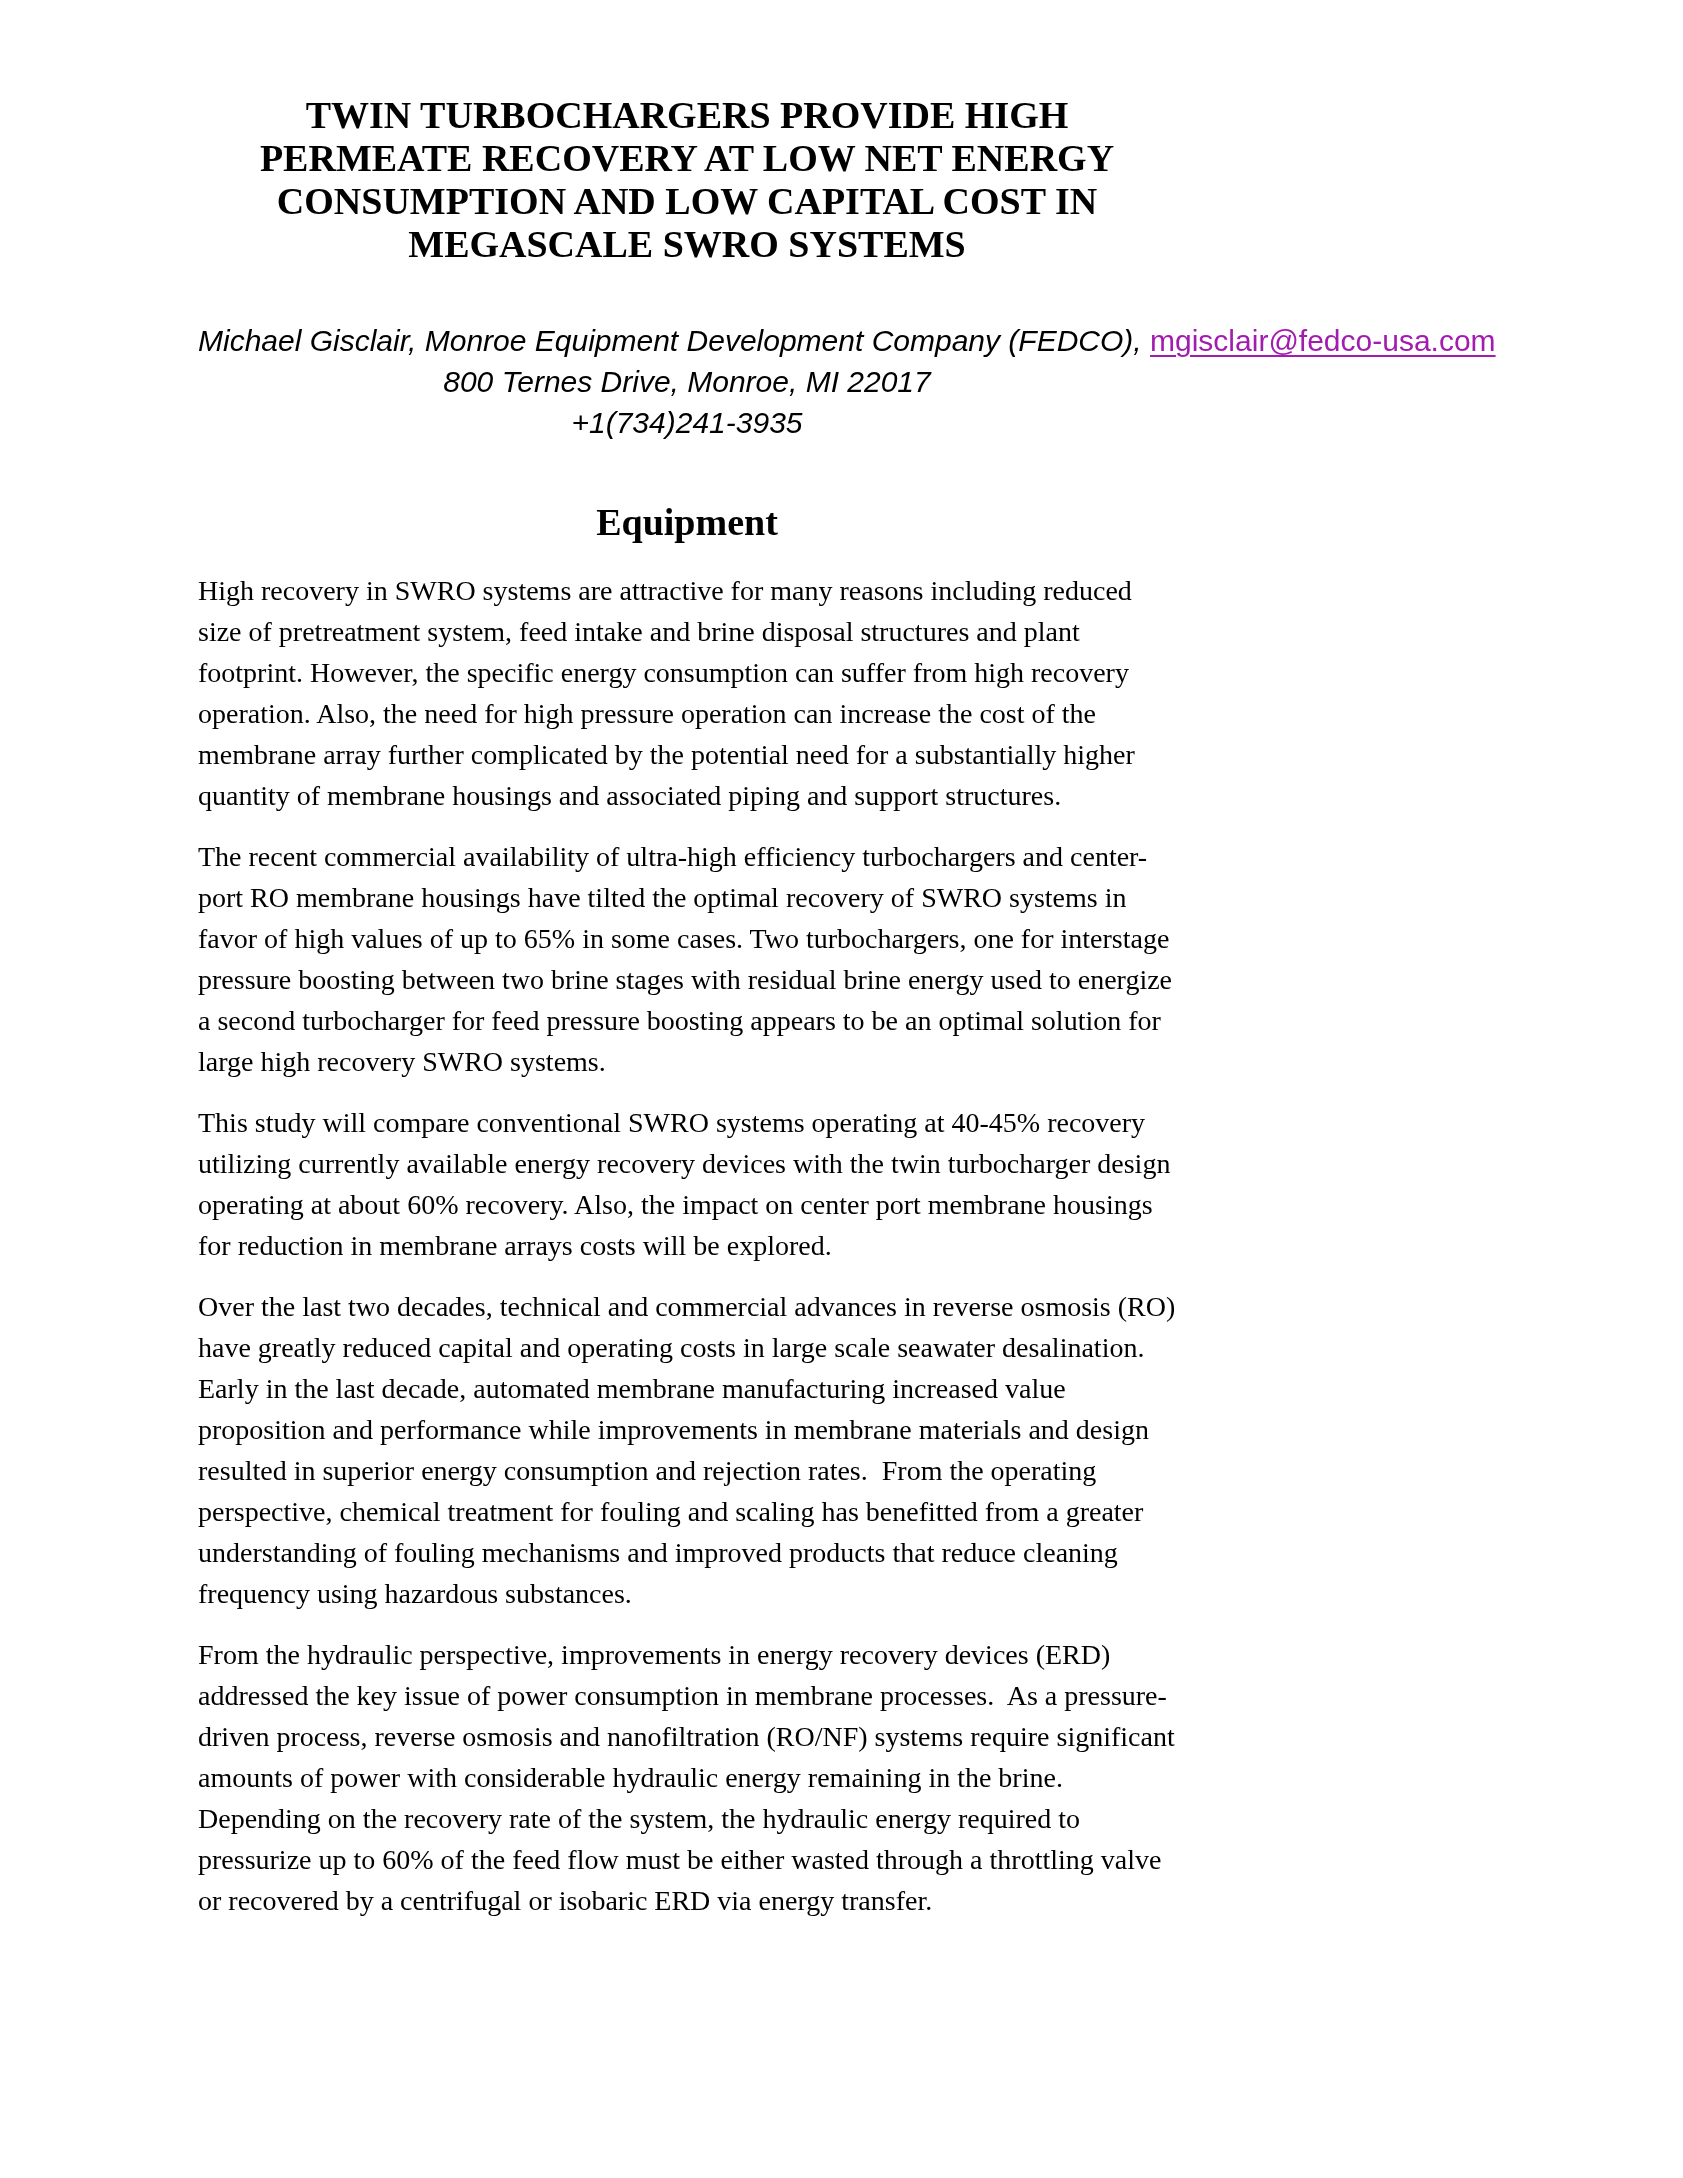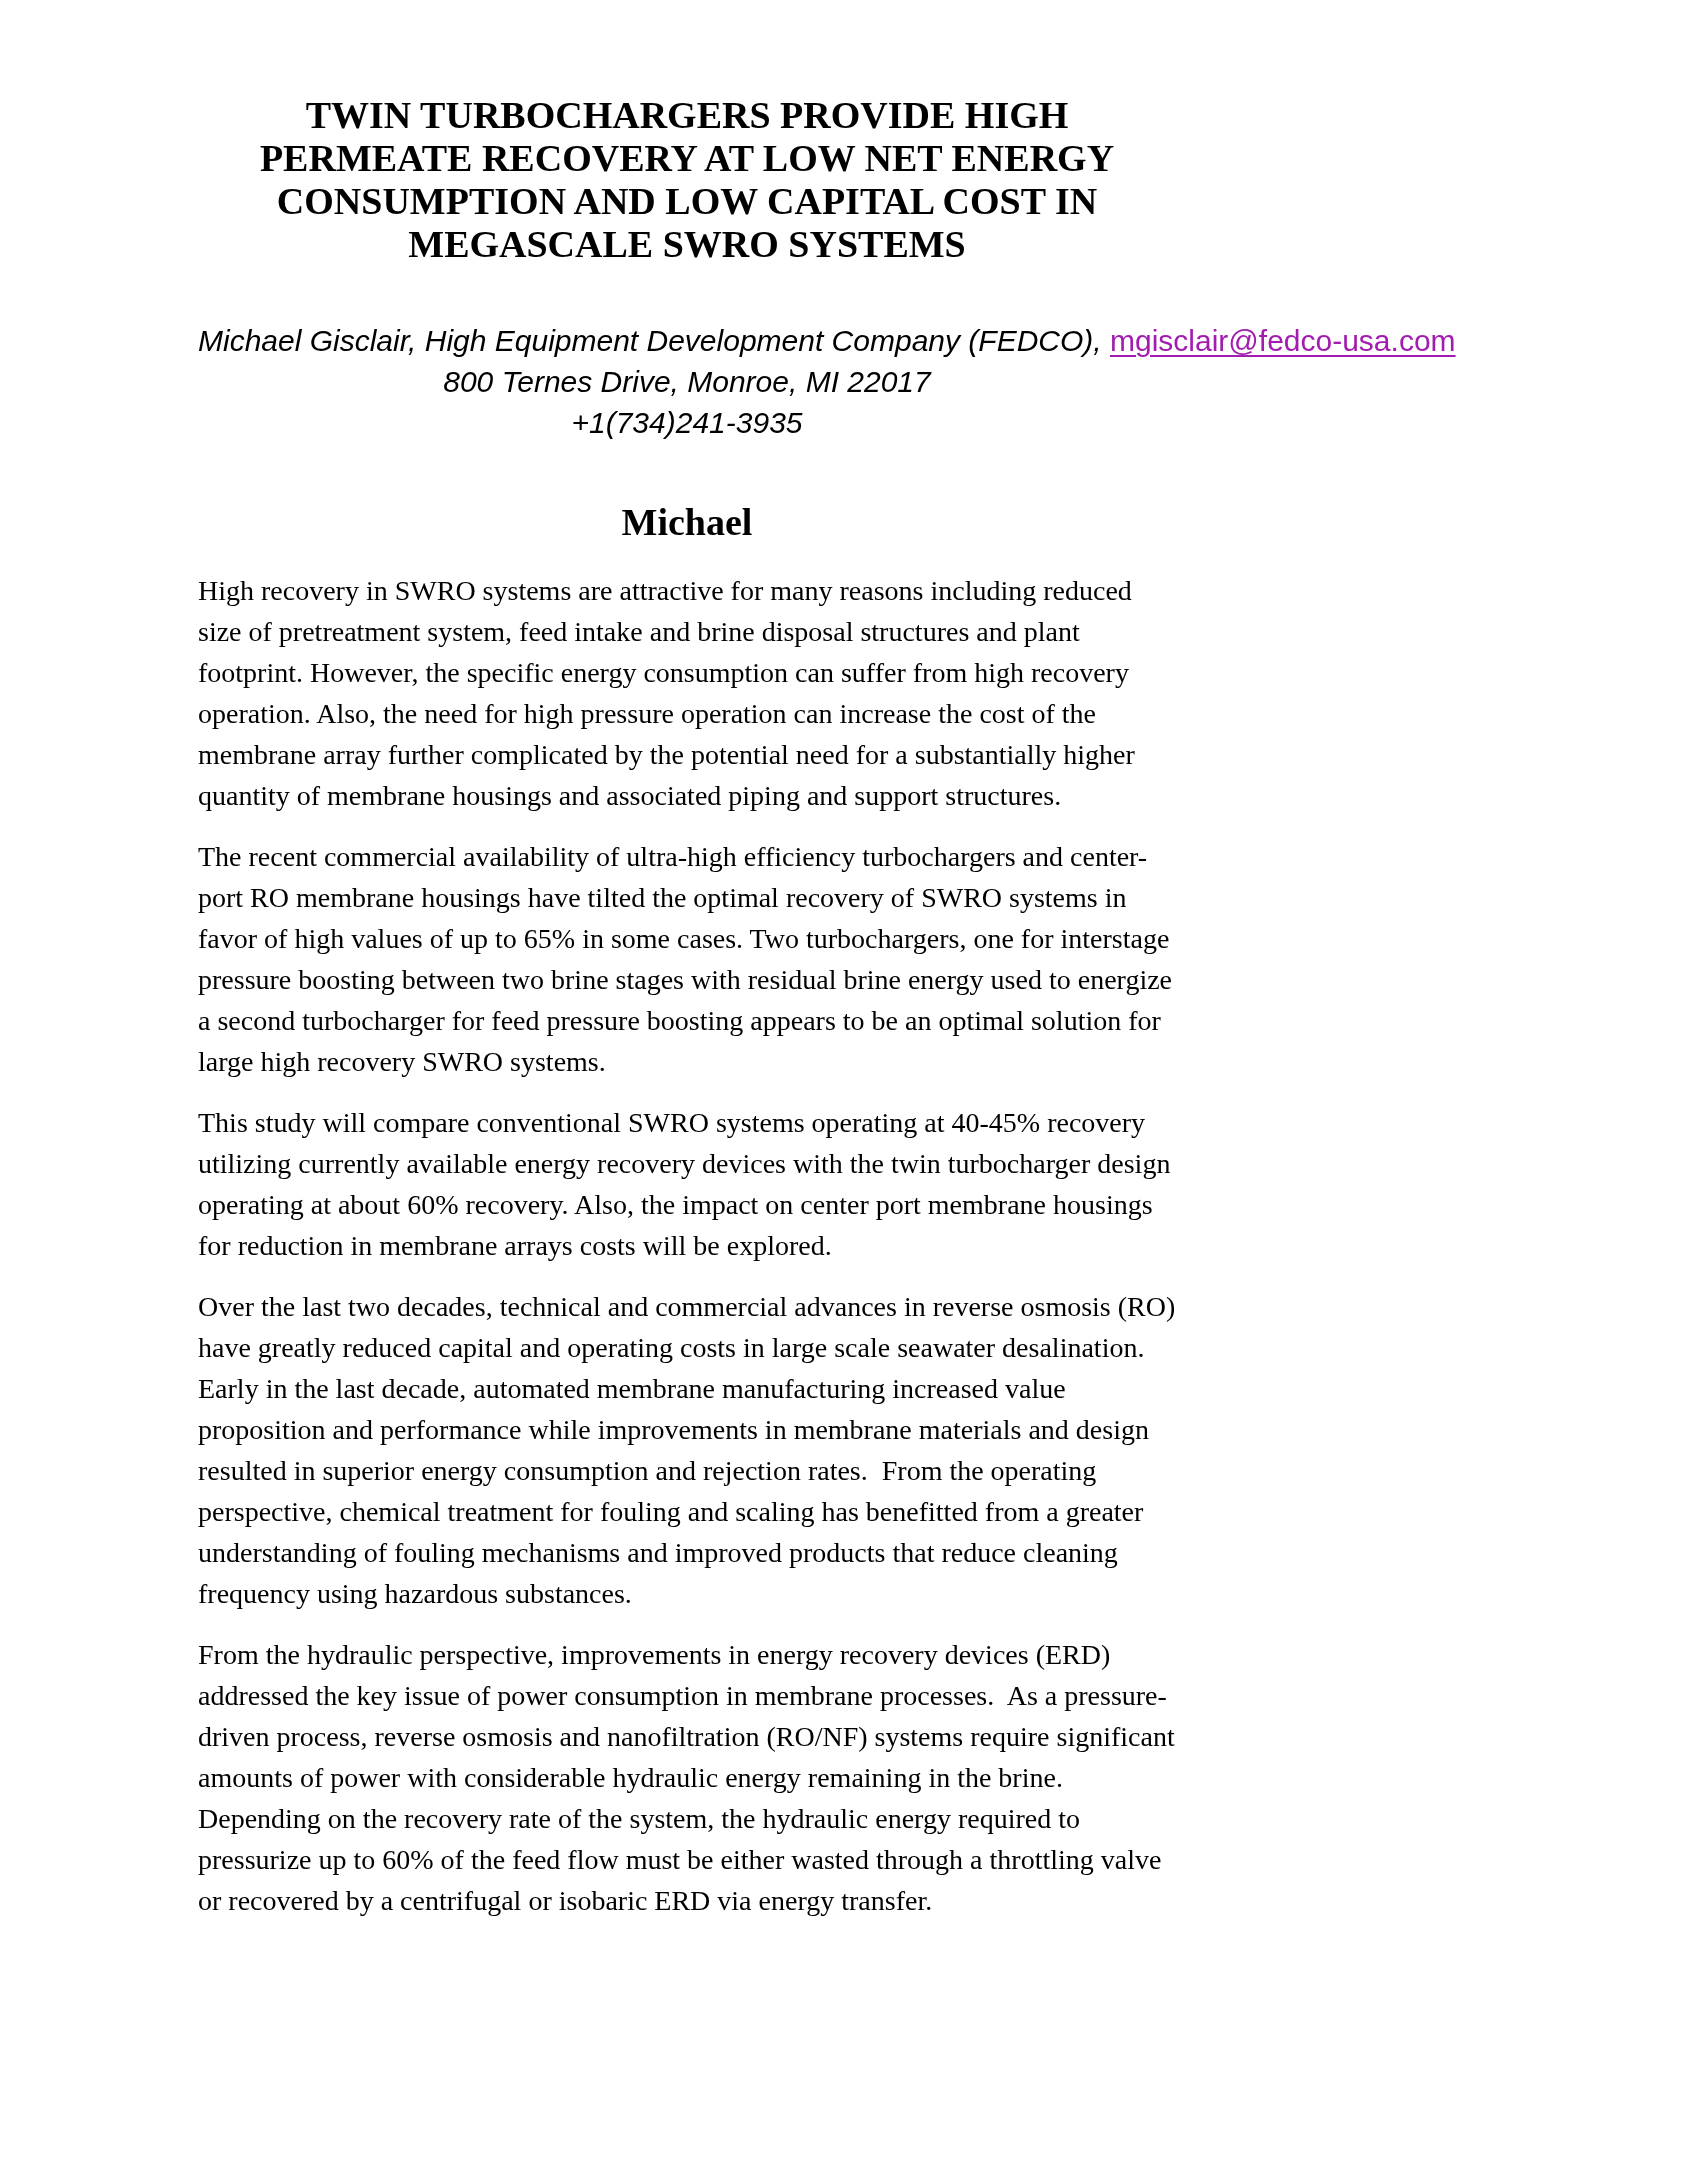--- a/index.html
+++ b/index.html
@@ -71,26 +71,26 @@
   }
 </style>
 </head>
 <body>
 
 <div class="page">
 
   <h1 class="title">TWIN TURBOCHARGERS PROVIDE HIGH PERMEATE RECOVERY AT LOW NET ENERGY CONSUMPTION AND LOW CAPITAL COST IN MEGASCALE SWRO SYSTEMS</h1>
 
   <div class="authors">
-    <p class="author-line"><span>Michael Gisclair, High Equipment Development Company (FEDCO), </span><a class="email upright">mgisclair@fedco-usa.com</a></p>
+    <p class="author-line"><span>Michael Gisclair, Monroe Equipment Development Company (FEDCO), </span><a class="email upright">mgisclair@fedco-usa.com</a></p>
     <p class="contact-line">800 Ternes Drive, Monroe, MI 22017</p>
     <p class="contact-line">+1(734)241-3935</p>
   </div>
 
-  <h2 class="section-heading">Michael</h2>
+  <h2 class="section-heading">Equipment</h2>
 
   <p class="para">High recovery in SWRO systems are attractive for many reasons including reduced size of pretreatment system, feed intake and brine disposal structures and plant footprint. However, the specific energy consumption can suffer from high recovery operation. Also, the need for high pressure operation can increase the cost of the membrane array further complicated by the potential need for a substantially higher quantity of membrane housings and associated piping and support structures.</p>
 
   <p class="para">The recent commercial availability of ultra-high efficiency turbochargers and center-port RO membrane housings have tilted the optimal recovery of SWRO systems in favor of high values of up to 65% in some cases. Two turbochargers, one for interstage pressure boosting between two brine stages with residual brine energy used to energize a second turbocharger for feed pressure boosting appears to be an optimal solution for large high recovery SWRO systems.</p>
 
   <p class="para">This study will compare conventional SWRO systems operating at 40-45% recovery utilizing currently available energy recovery devices with the twin turbocharger design operating at about 60% recovery. Also, the impact on center port membrane housings for reduction in membrane arrays costs will be explored.</p>
 
 
   <p class="para">Over the last two decades, technical and commercial advances in reverse osmosis (RO) have greatly reduced capital and operating costs in large scale seawater desalination.  Early in the last decade, automated membrane manufacturing increased value proposition and performance while improvements in membrane materials and design resulted in superior energy consumption and rejection rates.  From the operating perspective, chemical treatment for fouling and scaling has benefitted from a greater understanding of fouling mechanisms and improved products that reduce cleaning frequency using hazardous substances.</p>
 

